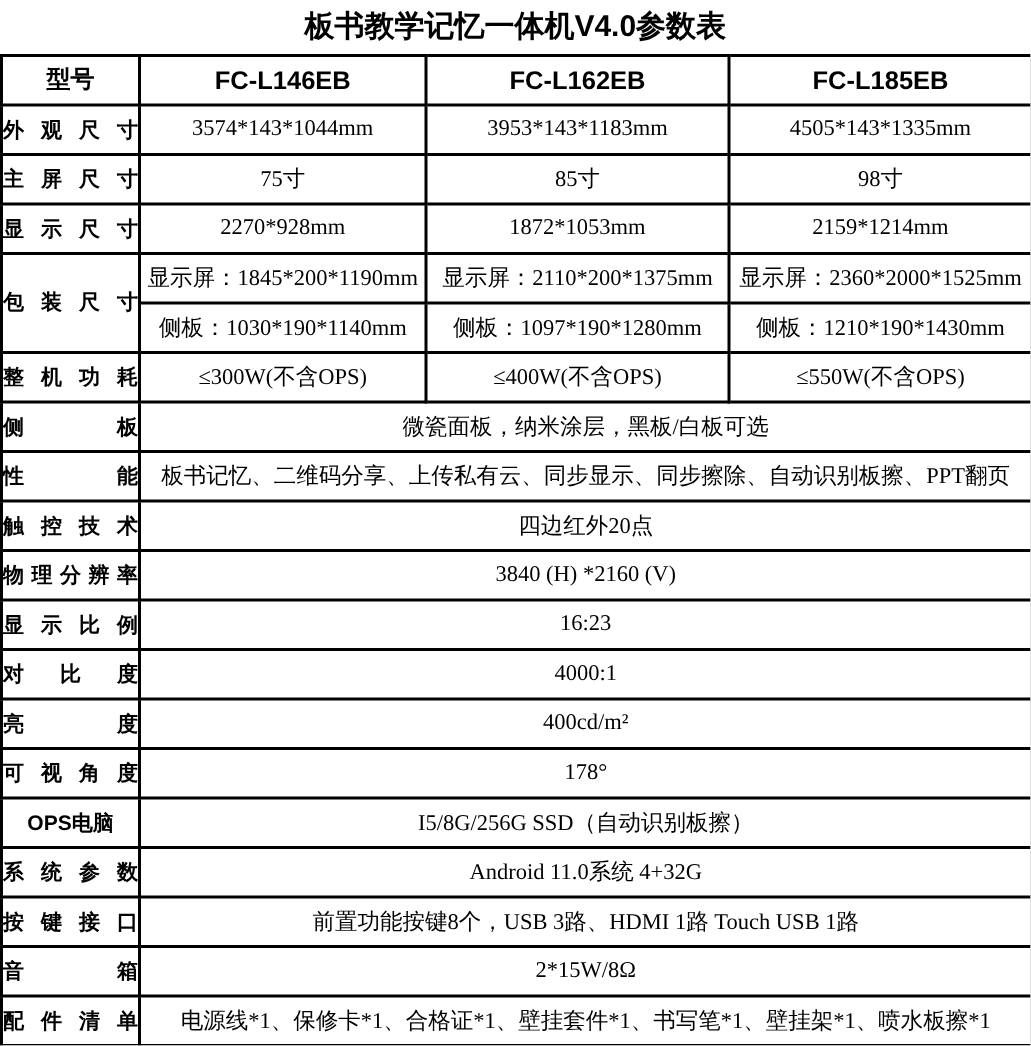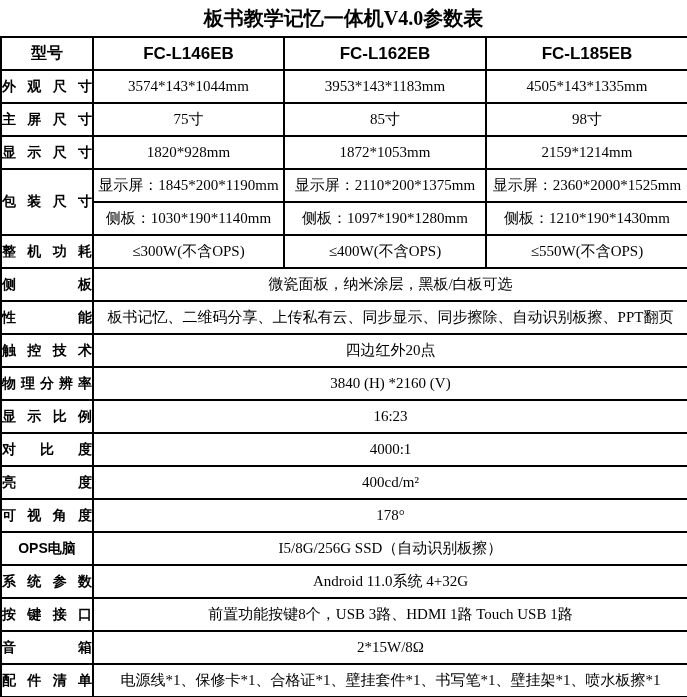--- a/index.html
+++ b/index.html
@@ -10,21 +10,21 @@
   .page {
     width: 687px;
     height: 697px;
     background: #ffffff;
     overflow: hidden;
   }
   .title {
     height: 36px;
     line-height: 36px;
     text-align: center;
-    font-family: Liberation Serif, serif;
+    font-family: Liberation Sans, sans-serif;
     font-weight: bold;
     font-size: 20px;
     color: #000;
   }
   table.spec {
     border-collapse: collapse;
     table-layout: fixed;
     width: 687px;
     background: #fff;
   }
@@ -103,21 +103,21 @@
 
     <tr>
       <td class="lbl">主屏尺寸</td>
       <td class="val">75寸</td>
       <td class="val">85寸</td>
       <td class="val">98寸</td>
     </tr>
 
     <tr>
       <td class="lbl">显示尺寸</td>
-      <td class="val">1820*928mm</td>
+      <td class="val">2270*928mm</td>
       <td class="val">1872*1053mm</td>
       <td class="val">2159*1214mm</td>
     </tr>
 
     <tr>
       <td class="lbl" rowspan="2">包装尺寸</td>
       <td class="val">显示屏：1845*200*1190mm</td>
       <td class="val">显示屏：2110*200*1375mm</td>
       <td class="val">显示屏：2360*2000*1525mm</td>
     </tr>

